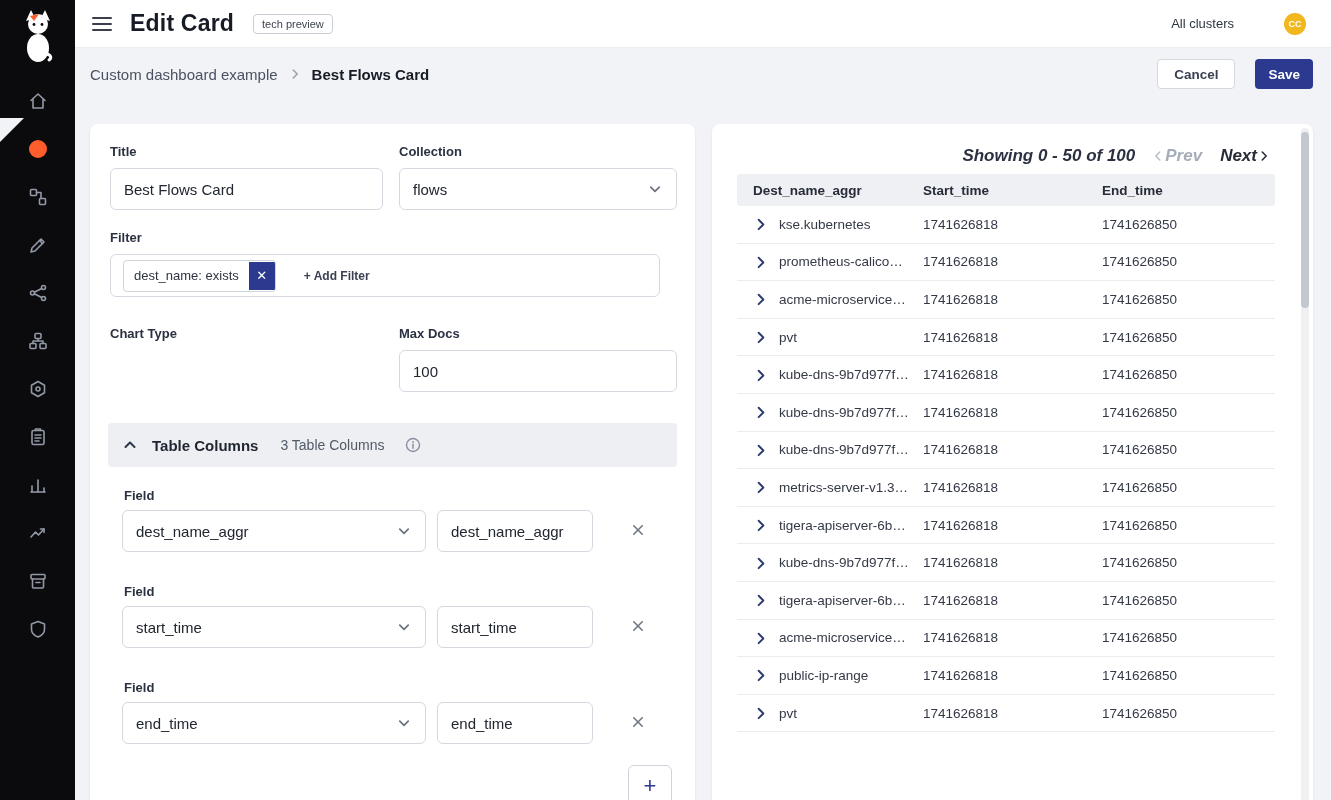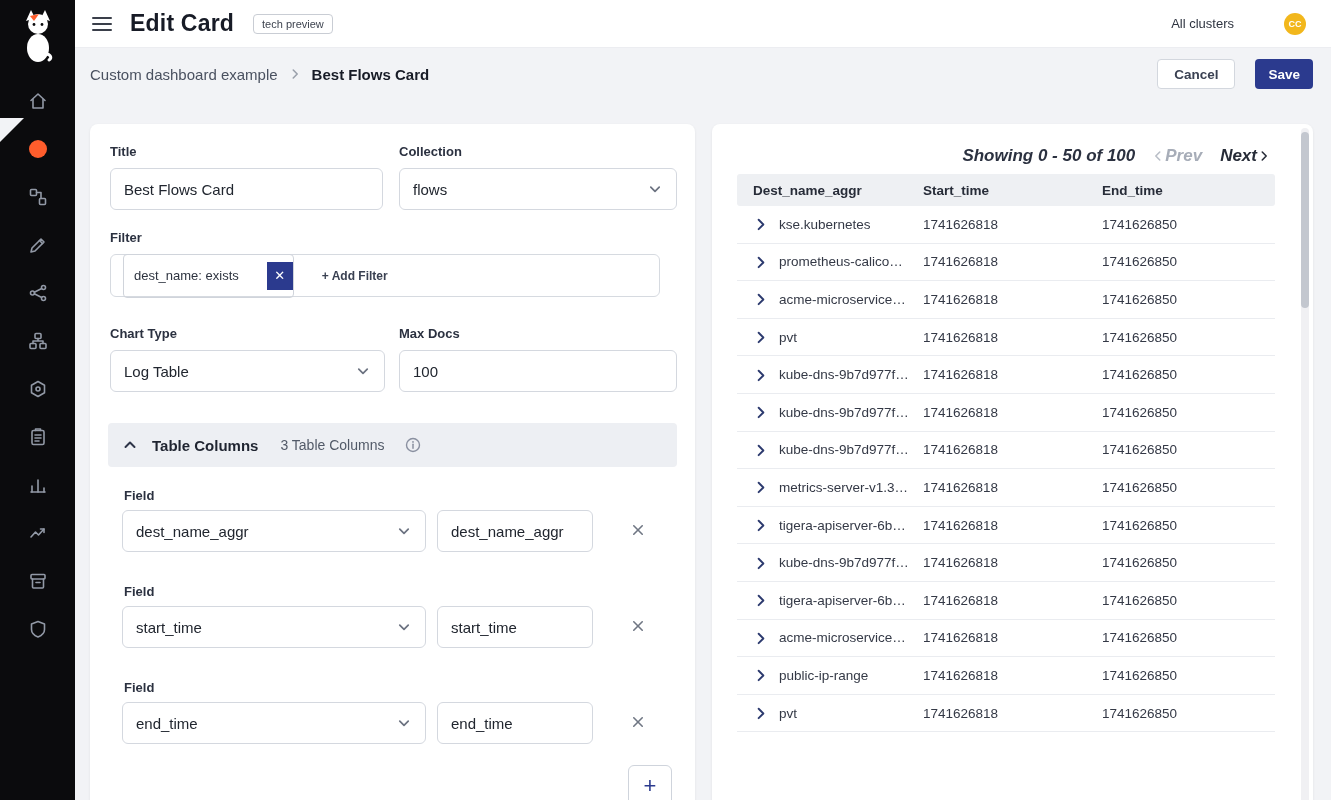--- a/index.html
+++ b/index.html
@@ -50,21 +50,21 @@
 
   
   .fl { position:absolute; font-size:13px; font-weight:700; color:#2b3140; }
   .inp { position:absolute; height:42px; border:1px solid #d4d8df; border-radius:6px; padding:0 13px;
     font-size:15px; color:#21262f; background:#fff; font-family:inherit; outline:none; }
   .sel { position:absolute; height:42px; border:1px solid #d4d8df; border-radius:6px; padding:6px 13px;
     font-size:15px; color:#21262f; background:#fff; display:flex; align-items:center;
     justify-content:space-between; cursor:pointer; }
   .filter-box { position:absolute; left:20px; top:130px; width:550px; height:43px;
     border:1px solid #d6dae0; border-radius:6px; display:flex; align-items:center; padding:0 12px; }
-  .chip { display:flex; align-items:center; height:44px; border:1px solid #d0d4db; border-radius:4px; overflow:hidden;gap:18px; }
+  .chip { display:flex; align-items:center; height:32px; border:1px solid #d0d4db; border-radius:4px; overflow:hidden; }
   .chip-text { padding:0 10px; font-size:13px; color:#2e3440; background:#fff; line-height:26px; }
   .chip-x { width:26px; height:28px; background:#2b3a8e; color:#fff; display:flex; align-items:center;
     justify-content:center; font-size:13px; cursor:pointer; }
   .add-filter { margin-left:28px; font-size:12px; font-weight:600; color:#3a4152; cursor:pointer; }
 
   .tc-bar { position:absolute; left:18px; top:299px; width:569px; height:44px; background:#edeff3;
     border-radius:4px; display:flex; align-items:center; padding:0 14px; }
   .tc-caret { display:flex; cursor:pointer; }
   .tc-title { font-size:15px; font-weight:700; color:#1f2430; margin-left:14px; }
   .tc-count { font-size:14px; color:#525a68; margin-left:22px; }
@@ -257,26 +257,20 @@
   <div class="fl" style="left:20px;top:106px">Filter</div>
   <div class="filter-box">
     <div class="chip">
       <span class="chip-text">dest_name: exists</span>
       <span class="chip-x">✕</span>
     </div>
     <span class="add-filter">+ Add Filter</span>
   </div>
 
   <div class="fl" style="left:20px;top:202px">Chart Type</div>
-  <div class="sel" style="left:20px;top:226px;width:275px">
-    <span>Log Table</span>
-    <svg class="ic16" viewBox="0 0 17 17">
-        <use href="#chev-down"></use>
-      </svg>
-  </div>
 
   <div class="fl" style="left:309px;top:202px">Max Docs</div>
   <input class="inp" style="left: 309px; top: 226px; width: 278px;" value="100">
 
   <div class="tc-bar">
     <span class="tc-caret">
       <svg class="ic16" viewBox="0 0 16 16">
           <path d="M3.5 10l4.5-4.5L12.5 10" fill="none" stroke="#2e3548" stroke-width="2" stroke-linecap="round" stroke-linejoin="round"></path>
         </svg>
     </span>

